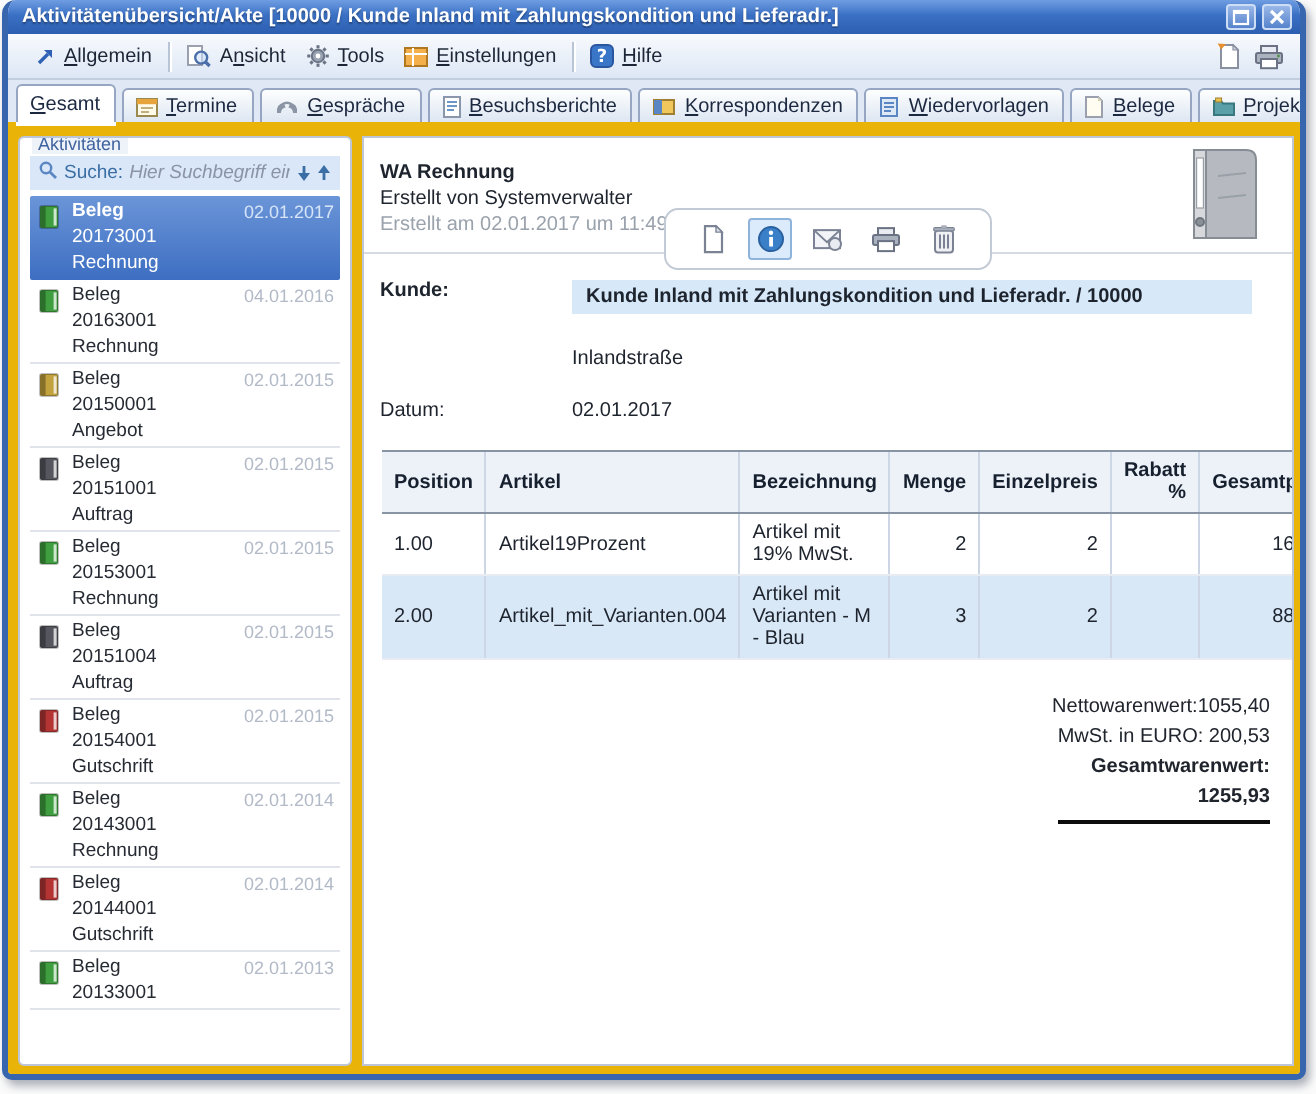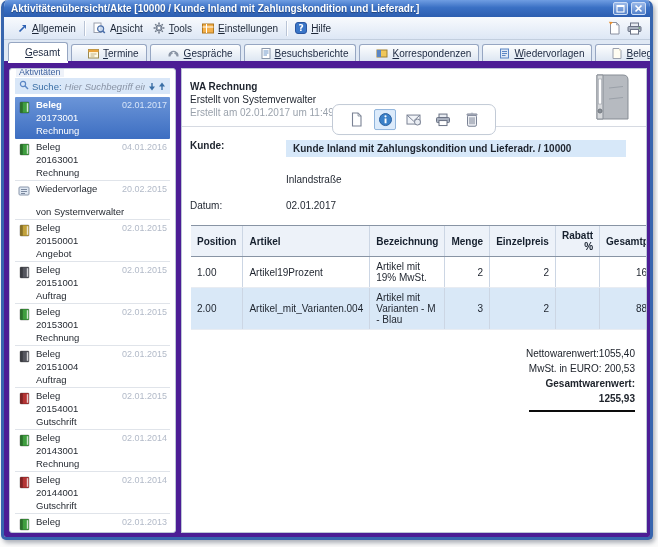--- a/index.html
+++ b/index.html
@@ -17,26 +17,26 @@
   
   .menubar{height:22px;flex:0 0 22px;background:linear-gradient(#f8fafd,#dde7f5);border-bottom:1px solid #c2cede;
     display:flex;align-items:center;padding:0 8px 0 8px;font-size:10px;color:#1c2636;}
   .menu-item{display:flex;align-items:center;gap:4px;padding:2px 5px;border-radius:2px;justify-content:space-between;}
   .menu-sep{width:1px;height:15px;background:#b9c4d6;box-shadow:1px 0 0 #fff;margin:0 3px;}
   .menubar .spacer{flex:1;}
   .mb-right{display:flex;align-items:center;gap:6px;}
   
   .tabrow{flex:0 0 18px;background:#dfe8f4;display:flex;align-items:flex-end;padding:2px 4px 0 4px;}
   .tab{display:flex;align-items:center;gap:4px;font-size:10px;color:#1c2840;height:14px;
-    padding:1px 7px 1px 16px;background:linear-gradient(#fdfefe,#dde6f2);border:1px solid #96a6c2;border-bottom:none;
+    padding:1px 7px 1px 6px;background:linear-gradient(#fdfefe,#dde6f2);border:1px solid #96a6c2;border-bottom:none;
     border-radius:3px 3px 0 0;margin-right:3px;white-space:nowrap;}
   .tab.active{background:#fff;height:16px;box-shadow:0 2px 0 #fff;position:relative;z-index:2;}
   .tab u{text-decoration:underline;}
   
-  .content{flex:1;display:flex;gap:5px;padding:4px 3px 4px 5px;background:#4c1d95;min-height:0;}
+  .content{flex:1;display:flex;gap:5px;padding:4px 3px 4px 5px;background:#eab308;min-height:0;}
   
   .sidebar{width:167px;flex:0 0 167px;position:relative;border:1px solid #bcc6d6;border-radius:3px;background:#fff;
     margin-top:3px;box-sizing:border-box;overflow:hidden;}
   .sidebar-label{position:absolute;top:-1px;left:6px;font-size:9px;color:#4064a0;background:#eef2f9;padding:0 3px;line-height:9px;}
   .search-bar{margin:9px 5px 3px 5px;background:#d9e7f8;display:flex;align-items:center;gap:3px;padding:2px 4px;font-size:9.5px;}
   .search-label{color:#3a6ea5;}
   .search-ph{color:#8a94a6;font-style:italic;flex:1;white-space:nowrap;overflow:hidden;}
   .search-arrows{color:#3a6ea5;font-size:9px;display:flex;gap:2px;}
   .activity-list{margin:0 5px;}
   .act-item{display:flex;gap:4px;padding:3px 3px 2px 3px;border-bottom:1px solid #e0e4ea;font-size:9.5px;line-height:10px;color:#262b33;}
@@ -329,38 +329,20 @@
               <div class="act-row1">
                 <span class="act-title">Beleg</span>
                 <span class="act-date">04.01.2016</span>
               </div>
               <div class="act-line">20163001</div>
               <div class="act-line">Rechnung</div>
             </div>
           </div>
           <div class="act-item">
             <span class="act-icon"><span style="display: inline-flex; align-items: center;">
-                <svg width="13" height="12" viewBox="0 0 13 12">
-                  <rect x="1" y="2" width="10" height="8" rx="1" fill="#dfe7f2" stroke="#8a97ab"></rect>
-                  <line x1="3" y1="4.5" x2="9" y2="4.5" stroke="#7c8aa0"></line>
-                  <line x1="3" y1="6.5" x2="9" y2="6.5" stroke="#7c8aa0"></line>
-                  <line x1="3" y1="8.5" x2="7" y2="8.5" stroke="#7c8aa0"></line>
-                </svg>
-              </span></span>
-            <div class="act-body">
-              <div class="act-row1">
-                <span class="act-title">Wiedervorlage</span>
-                <span class="act-date">20.02.2015</span>
-              </div>
-              <div class="act-gap"></div>
-              <div class="act-line">von Systemverwalter</div>
-            </div>
-          </div>
-          <div class="act-item">
-            <span class="act-icon"><span style="display: inline-flex; align-items: center;">
                 <svg width="12" height="13" viewBox="0 0 12 13">
                   <rect x="2" y="1" width="9" height="11" rx="1" fill="#c2a23c" stroke="rgba(0,0,0,.25)"></rect>
                   <rect x="2.4" y="1.4" width="2.4" height="10.2" fill="rgba(0,0,0,.3)"></rect>
                   <rect x="8.8" y="2.2" width="1.5" height="8.6" fill="rgba(255,255,255,.75)"></rect>
                 </svg>
               </span></span>
             <div class="act-body">
               <div class="act-row1">
                 <span class="act-title">Beleg</span>
                 <span class="act-date">02.01.2015</span>

